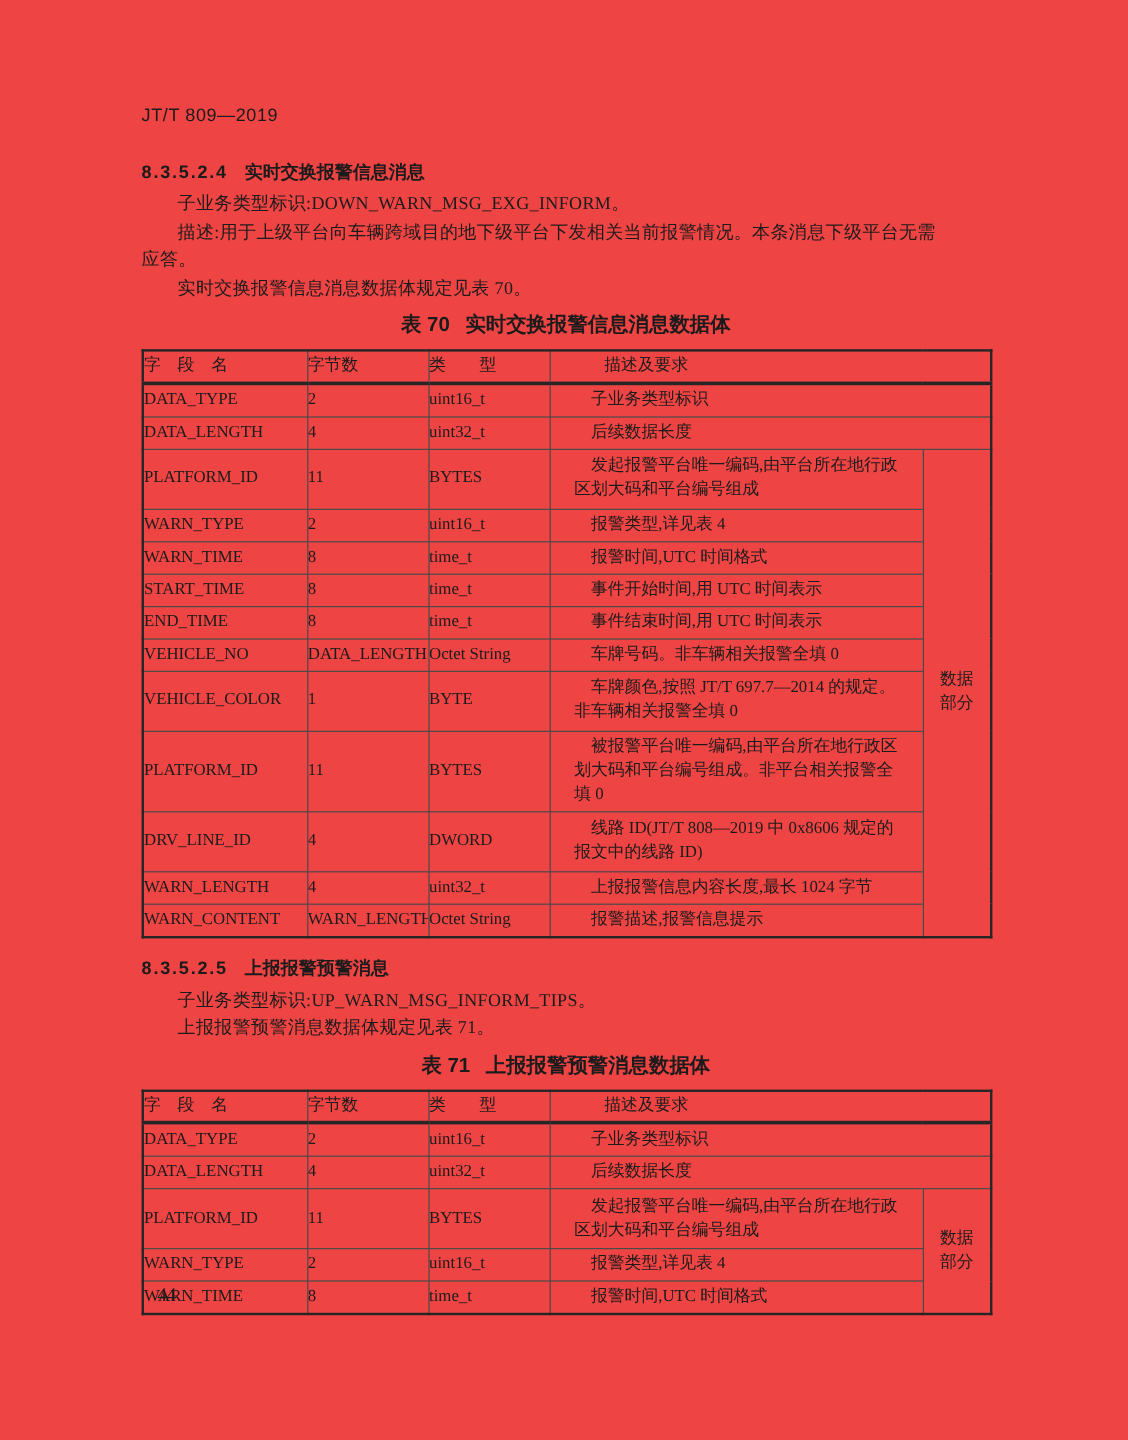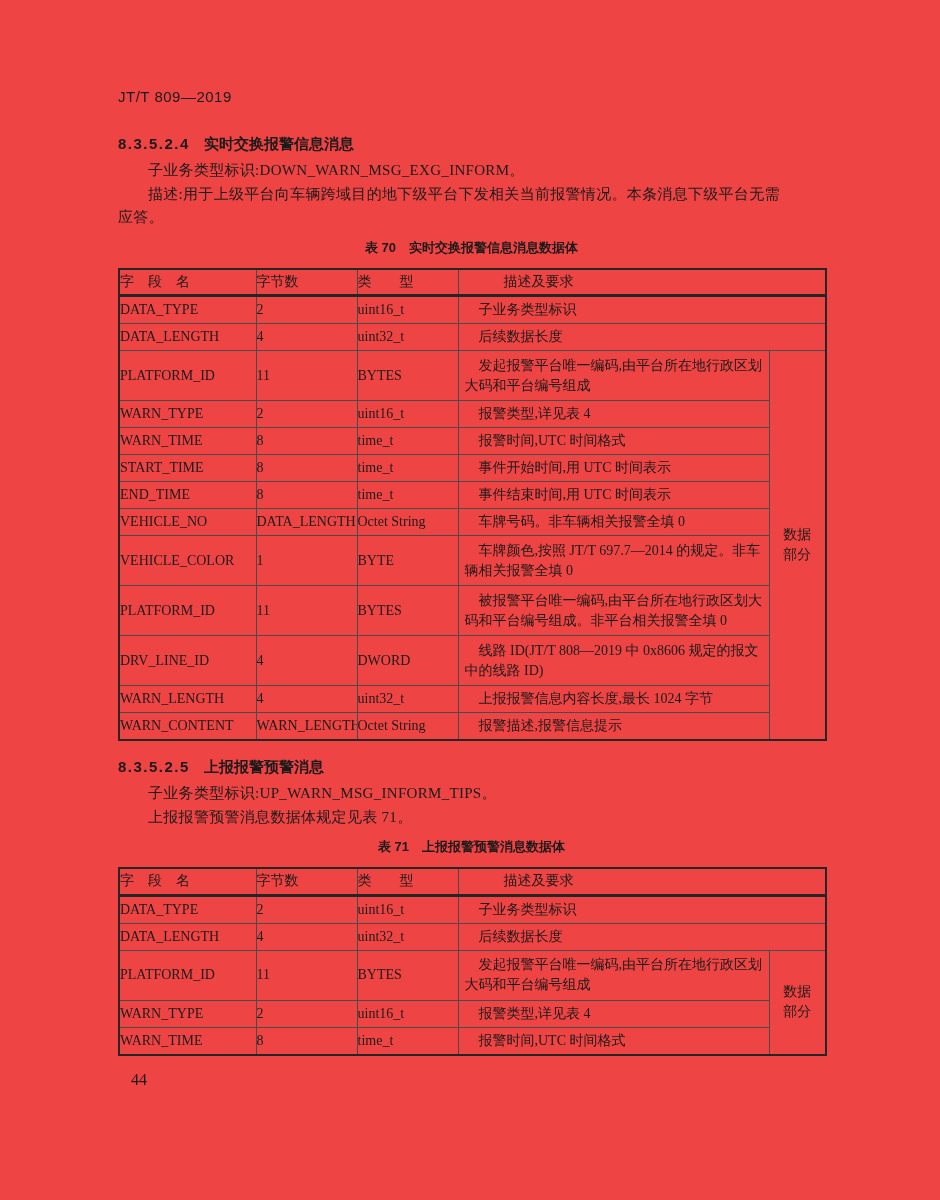--- a/index.html
+++ b/index.html
@@ -27,21 +27,21 @@
   .heading .h-num { letter-spacing:1.5px; margin-right:14px; }
   .heading.second { margin-top:17px; }
 
   .para { margin-top:7px; font-size:15px; }
   .para .line { line-height:23.5px; letter-spacing:0.3px; }
   .para .line.indent { padding-left:30px; }
 
   .caption {
     margin-top:9px; text-align:center;
     font-family:"Liberation Sans","DejaVu Sans",sans-serif;
-    font-size:13px; line-height:17px; font-weight:bold;
+    font-size:17px; line-height:17px; font-weight:bold;
   }
   .caption .cap-label { margin-right:13px; }
 
   table.spec {
     margin-top:12px;
     border-collapse:collapse;
     table-layout:fixed;
     width:707px;
     font-family:"Liberation Serif","DejaVu Serif",serif;
     font-size:14px;
@@ -57,21 +57,21 @@
   table.spec thead th {
     font-weight:normal;
     height:27px;
     text-align:left;
     border-bottom:3px solid #262626;
   }
   table.spec th.hdr-desc { padding-right:57px;padding-left:45px; }
   tr.s td { height:25px; }
   tr.d td { height:50px; }
   td.c { }
-  td.desc { text-align:left; padding:3px 6px; text-indent:1em; }
+  td.desc { text-align:left; padding:3px 20px; text-indent:1em; }
   td.side { text-align:center; line-height:25px; }
 
   .page-num {
     position:absolute; left:131px; top:1071px;
     font-size:16px; line-height:18px;
     font-family:"Liberation Serif","DejaVu Serif",serif;
   }
 </style>
 </head>
 <body>
@@ -82,20 +82,21 @@
     <div class="doc-header">JT/T 809—2019</div>
 
     <div class="heading">
       <span class="h-num">8.3.5.2.4</span><span class="h-title">实时交换报警信息消息</span>
     </div>
 
     <div class="para">
       <div class="line indent">子业务类型标识:DOWN_WARN_MSG_EXG_INFORM。</div>
       <div class="line indent">描述:用于上级平台向车辆跨域目的地下级平台下发相关当前报警情况。本条消息下级平台无需</div>
       <div class="line">应答。</div>
+      <div class="line indent">实时交换报警信息消息数据体规定见表 70。</div>
     </div>
 
     <div class="caption">
       <span class="cap-label">表 70</span><span class="cap-title">实时交换报警信息消息数据体</span>
     </div>
 
     <table class="spec">
       <colgroup>
           <col style="width:137px">
           <col style="width:101px">

